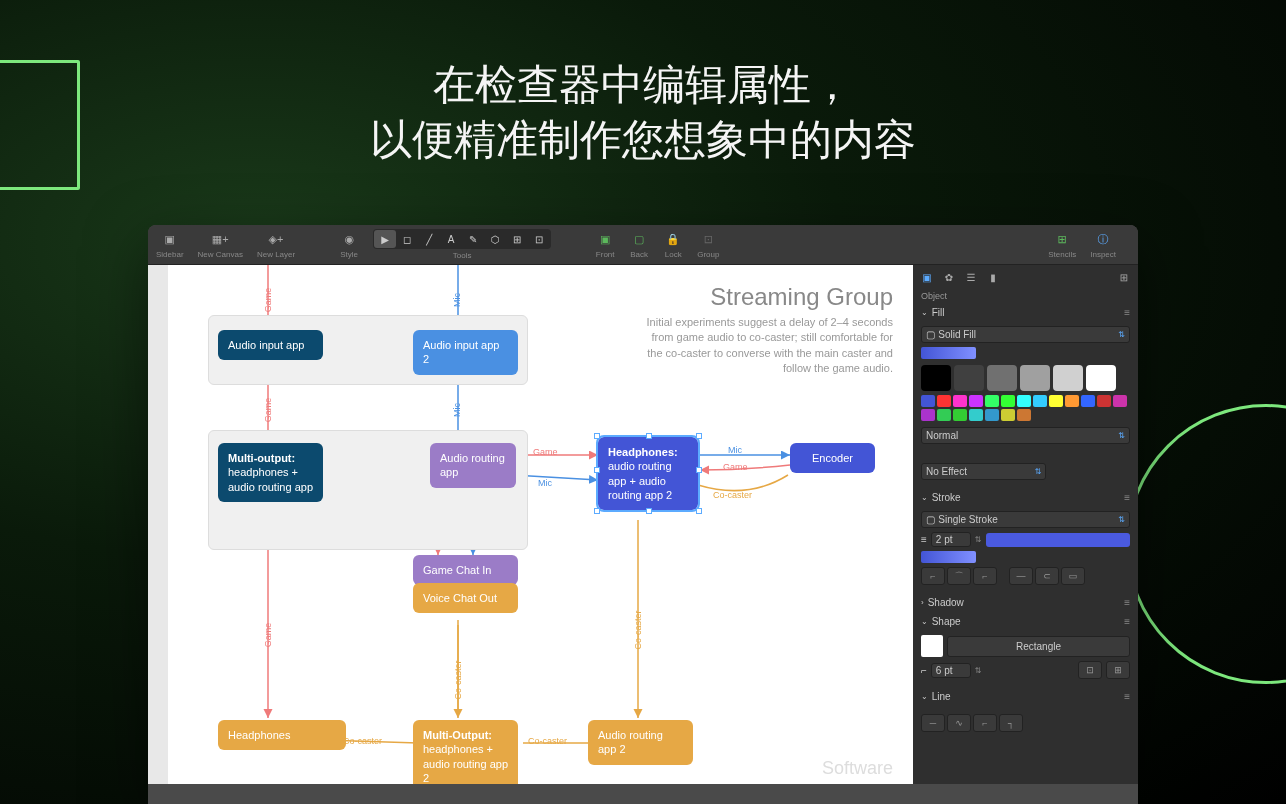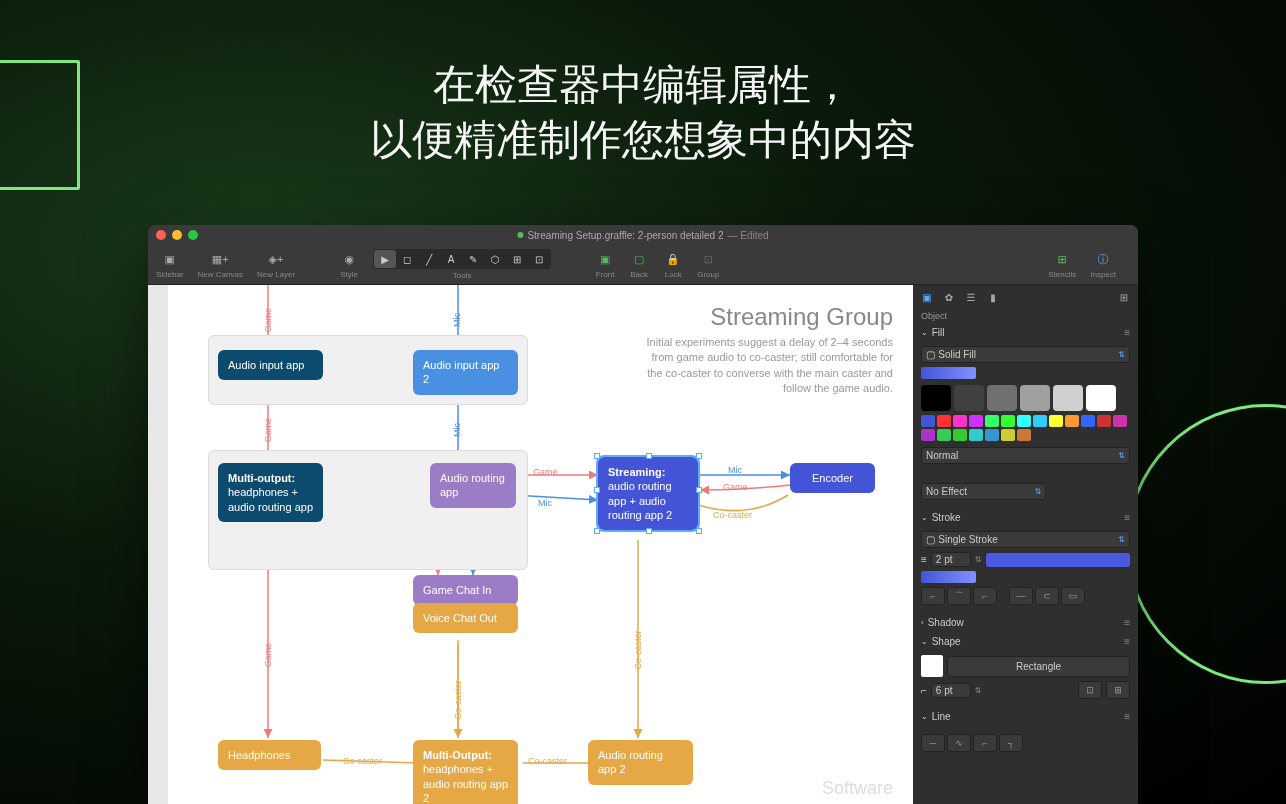--- a/index.html
+++ b/index.html
@@ -78,32 +78,20 @@
 
 <div class="bg-square"></div>
 <div class="bg-circle"></div>
 
 <div class="heading">
   <div>在检查器中编辑属性，</div>
   <div>以便精准制作您想象中的内容</div>
 </div>
 
 <div class="app-window">
-  <div class="titlebar">
-    <div class="traffic-lights">
-      <div class="tl red"></div>
-      <div class="tl yellow"></div>
-      <div class="tl green"></div>
-    </div>
-    <div class="title-text">
-      <span class="title-dot"></span>
-      <span>Streaming Setup.graffle: 2-person detailed 2</span>
-      <span class="edited">— Edited</span>
-    </div>
-  </div>
 
   <div class="toolbar">
     <div class="tb-group">
       <div class="tb-icons">
           <div class="tb-icon">▣</div>
         </div>
       <div class="tb-label">Sidebar</div>
     </div>
     <div class="tb-group">
       <div class="tb-icons">
@@ -233,30 +221,30 @@
         <div class="edge-label h" style="left:360px;top:471px;color:#e6a845">Co-caster</div>
 
         <div class="group-box" style="left:40px;top:50px;width:320px;height:70px"></div>
         <div class="group-box" style="left:40px;top:165px;width:320px;height:120px"></div>
 
         <div class="node pink" style="left:50px;top:65px;width:105px">Audio input app</div>
         <div class="node blue" style="left:245px;top:65px;width:105px">Audio input app 2</div>
         <div class="node pink" style="left:50px;top:178px;width:105px"><b>Multi-output:</b><br><span>headphones + audio routing app</span></div>
         <div class="node purple" style="left:262px;top:178px;width:86px">Audio routing app</div>
 
-        <div class="node dblue selected" style="left:430px;top:172px;width:100px"><b>Streaming:</b><br><span>audio routing app + audio routing app 2</span>
+        <div class="node dblue selected" style="left:430px;top:172px;width:100px"><b>Headphones:</b><br><span>audio routing app + audio routing app 2</span>
           <div class="handle" style="left:-4px;top:-4px"></div><div class="handle" style="right:-4px;top:-4px"></div>
           <div class="handle" style="left:-4px;bottom:-4px"></div><div class="handle" style="right:-4px;bottom:-4px"></div>
           <div class="handle" style="left:48px;top:-4px"></div><div class="handle" style="left:48px;bottom:-4px"></div>
           <div class="handle" style="left:-4px;top:30px"></div><div class="handle" style="right:-4px;top:30px"></div>
         </div>
         <div class="node dblue" style="left:622px;top:178px;width:85px;text-align:center">Encoder</div>
         <div class="node purple" style="left:245px;top:290px;width:105px">Game Chat In</div>
         <div class="node orange" style="left:245px;top:318px;width:105px">Voice Chat Out</div>
-        <div class="node orange" style="left:50px;top:455px;width:103px">Headphones</div>
+        <div class="node orange" style="left:50px;top:455px;width:128px">Headphones</div>
         <div class="node orange" style="left:245px;top:455px;width:105px"><b>Multi-Output:</b><br><span>headphones + audio routing app 2</span></div>
         <div class="node orange" style="left:420px;top:455px;width:105px">Audio routing app 2</div>
 
         <div class="watermark">Software</div>
       </div>
     </div>
 
     <div class="inspector">
       <div class="insp-tabs">
         <div class="insp-tab active">▣</div>

